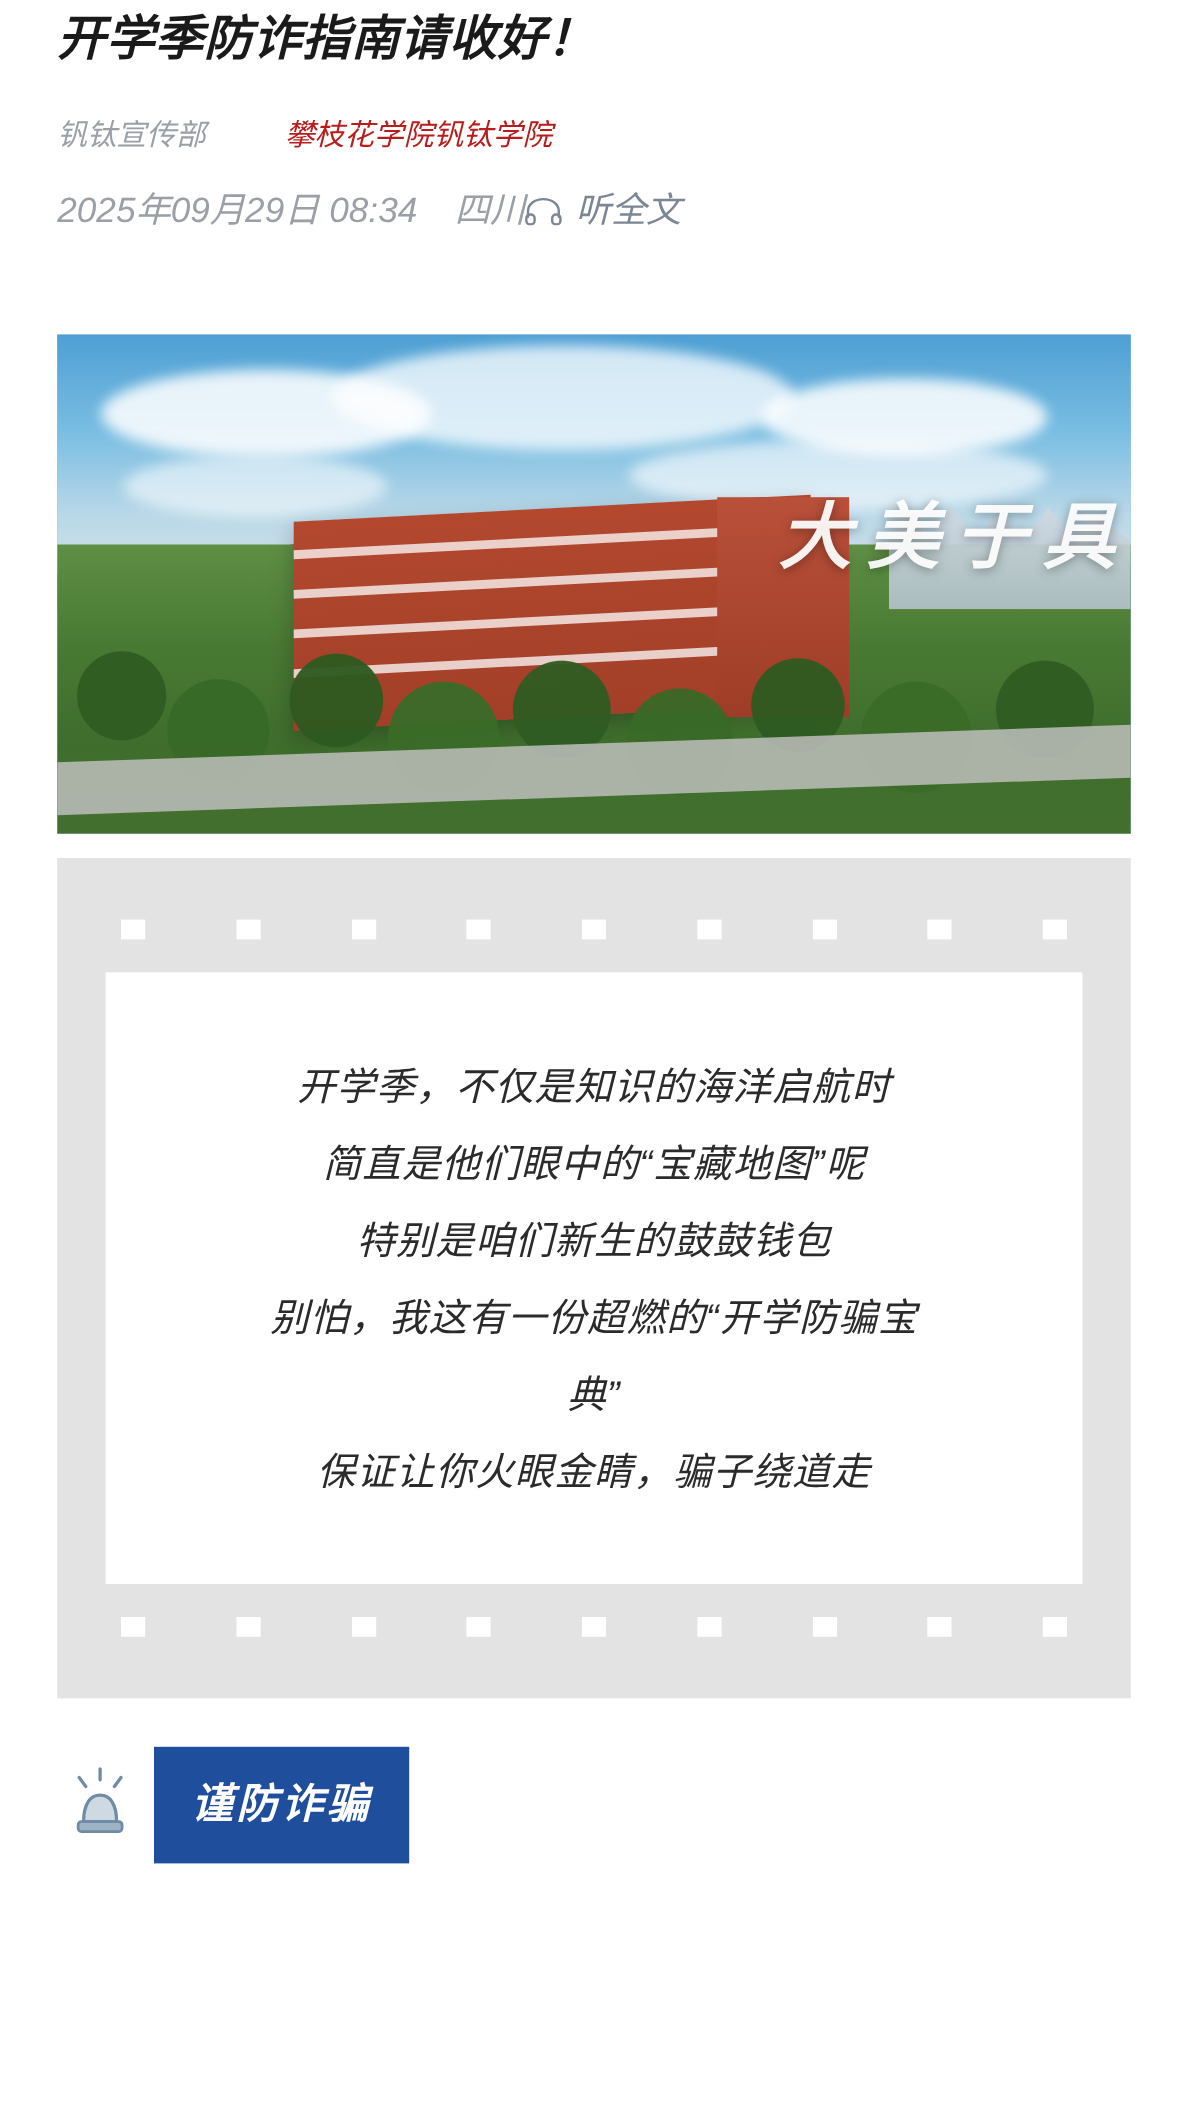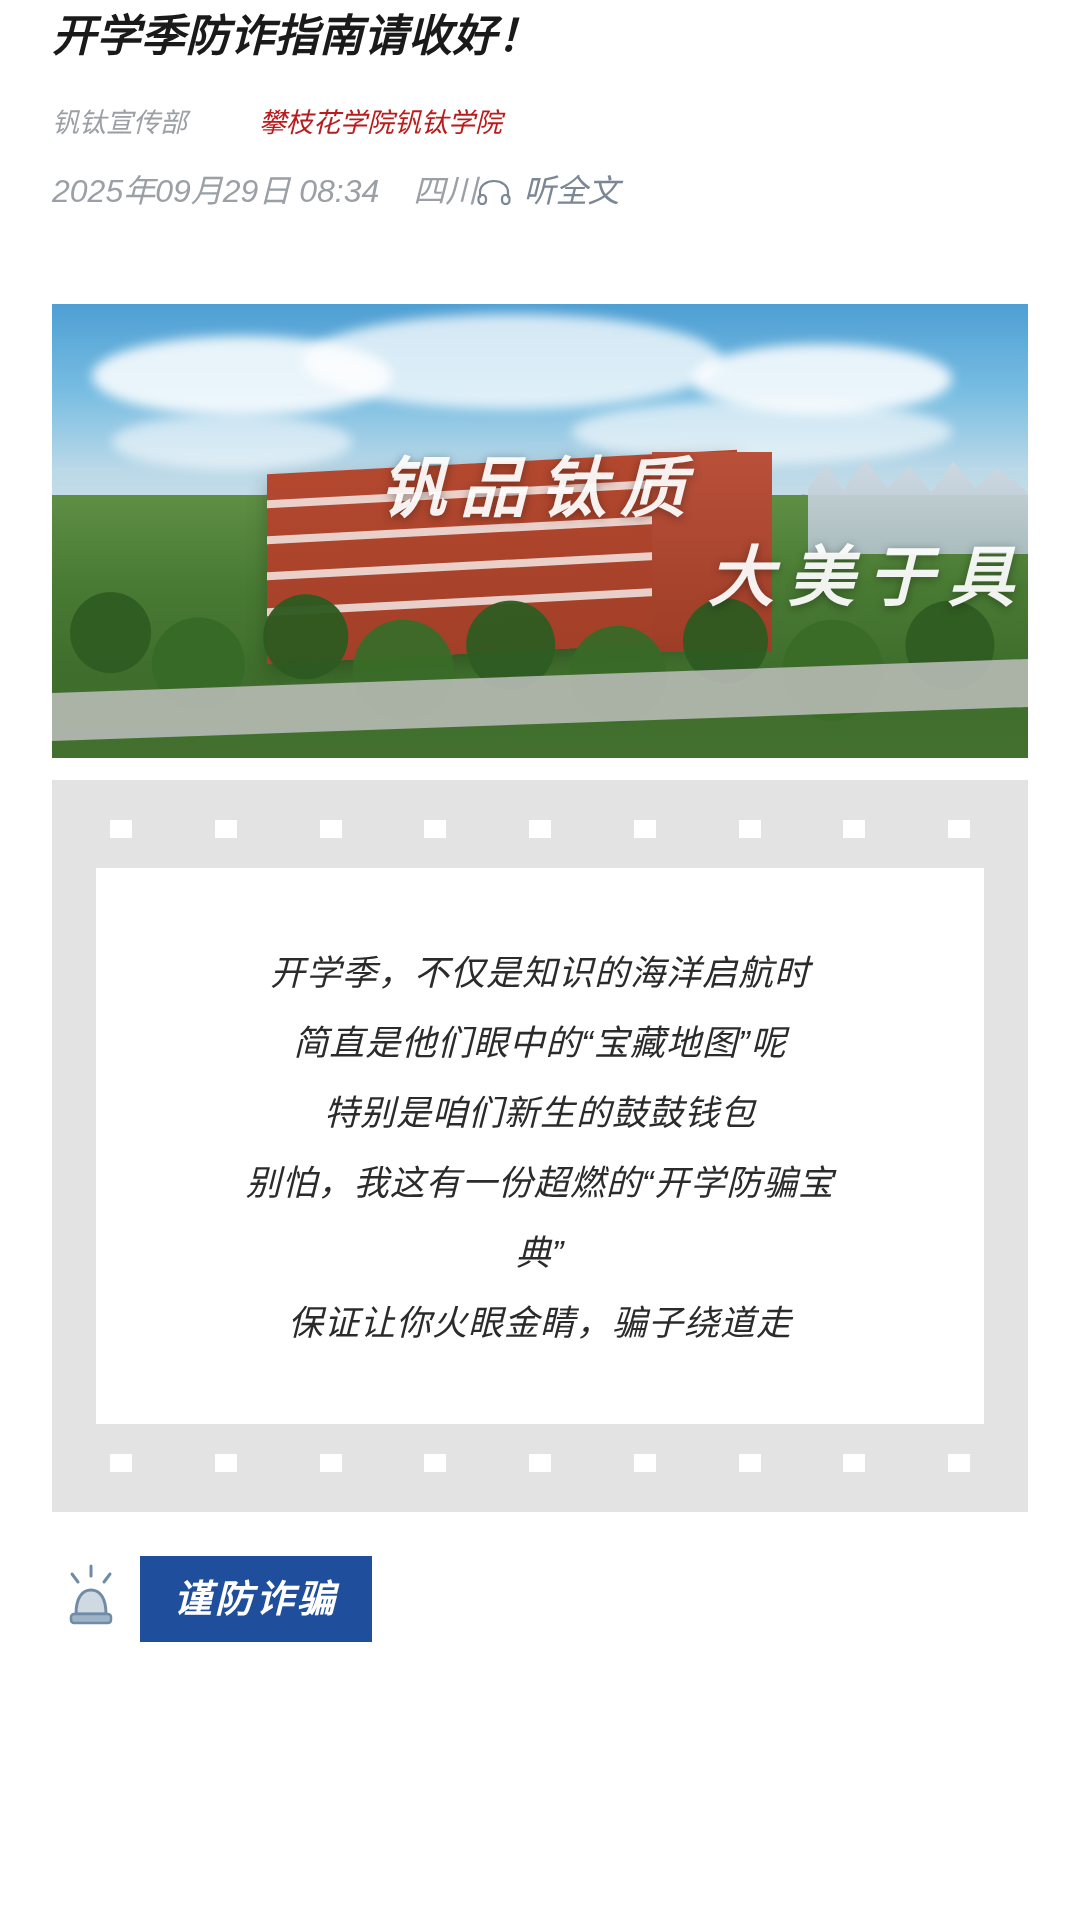--- a/index.html
+++ b/index.html
@@ -192,21 +192,21 @@
     line-height: 1.35;
     font-family: "Liberation Sans", "DejaVu Sans", sans-serif;
   }
   .hero .overlay-text .line2 { display: block; text-align: right; }
 
   
   .card-wrap {
     margin-top: 22px;
     width: 976px;
     background: #e3e3e3;
-    padding: 34px 44px;
+    padding: 50px 44px;
     box-sizing: border-box;
   }
   .dash-row {
     display: flex;
     justify-content: space-between;
     align-items: center;
     padding: 0 14px;
     height: 30px;
   }
   .dash {
@@ -244,21 +244,21 @@
     position: relative;
     margin-right: 18px;
     flex: 0 0 auto;
   }
   .banner-tag {
     background: #1f4e9c;
     color: #ffffff;
     font-size: 38px;
     font-weight: bold;
     letter-spacing: 3px;
-    padding: 24px 34px;
+    padding: 34px 34px;
     line-height: 1;
   }
 </style>
 </head>
 <body>
 
 <div class="page">
 
   <h1 class="article-title">开学季防诈指南请收好！</h1>
 
@@ -295,21 +295,20 @@
     <div class="building">
       <div class="band b1"></div>
       <div class="band b2"></div>
       <div class="band b3"></div>
       <div class="band b4"></div>
     </div>
     <div class="building2"></div>
     <div class="treeline"></div>
     <div class="road"></div>
     <div class="overlay-text">
-      <span class="line1">钒品钛质</span>
       <span class="line2">大美于具</span>
     </div>
   </div>
 
   <div class="card-wrap">
     <div class="dash-row">
       <span class="dash"></span>
       <span class="dash"></span>
       <span class="dash"></span>
       <span class="dash"></span>

